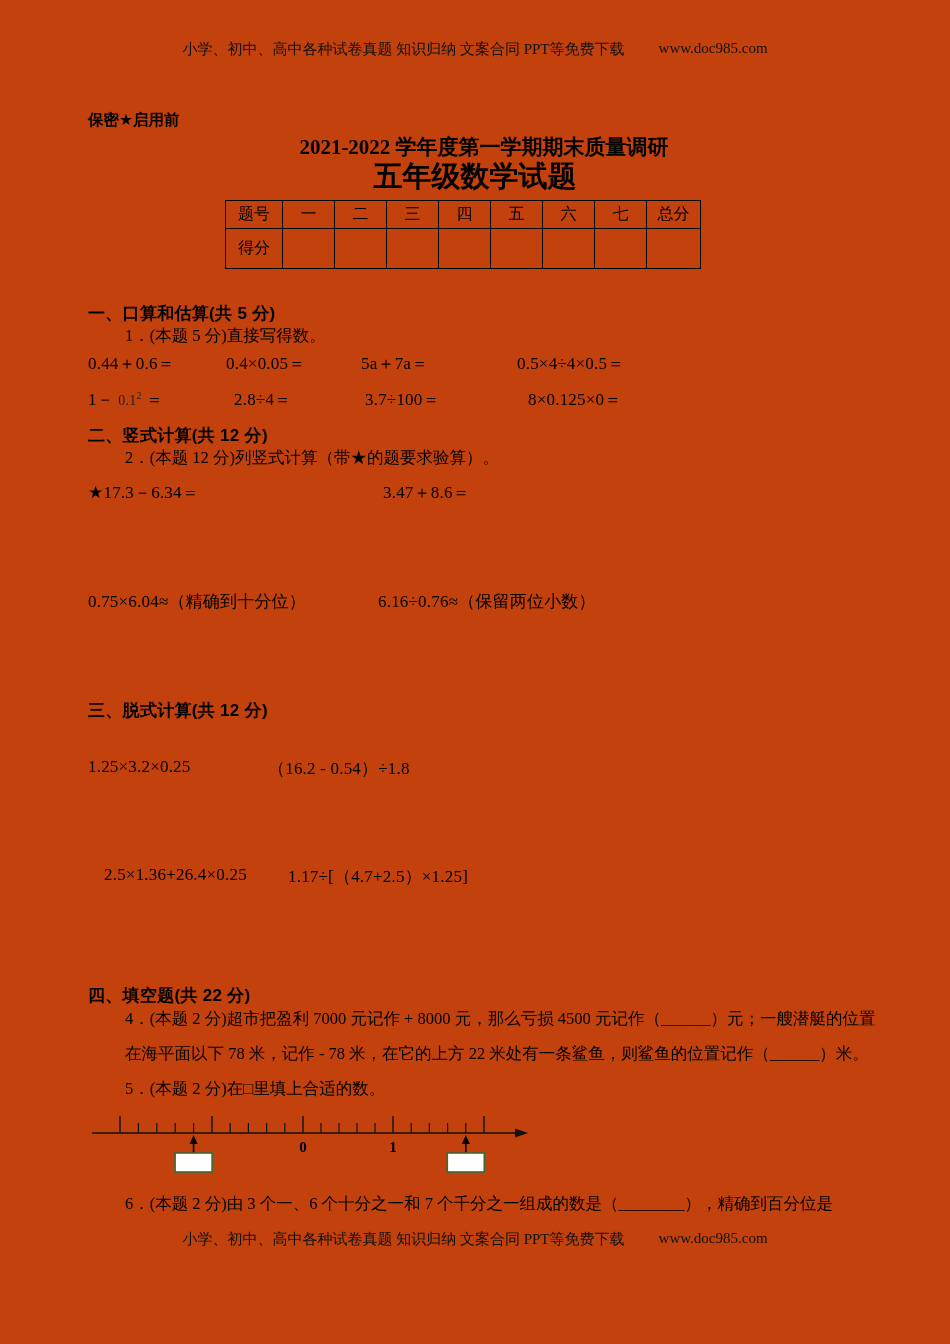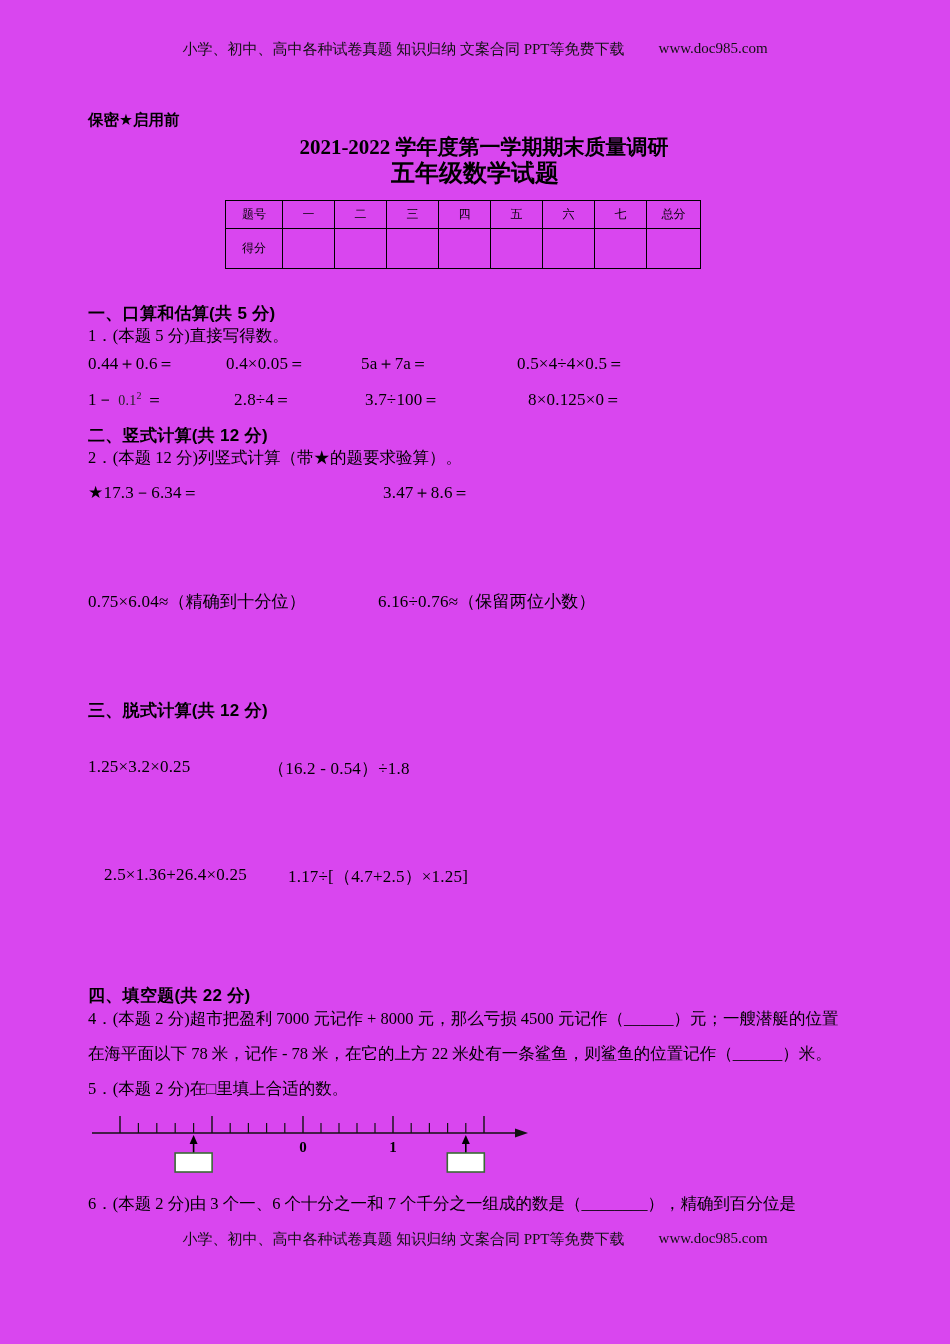--- a/index.html
+++ b/index.html
@@ -1,48 +1,48 @@
 <!DOCTYPE html>
 <html><head>
 <meta charset="utf-8">
 <style>
   html,body{margin:0;padding:0;background:#888;}
   .page{
     position:relative;
     width:950px;height:1344px;
     margin:0 auto;
-    background:#d946ef;
+    background:#c2410c;
     font-family:"Liberation Serif","DejaVu Serif",serif;
     color:#000;
     overflow:hidden;
   }
   .abs{position:absolute;white-space:nowrap;}
   .edge-line{
     position:absolute;left:0;width:100%;
     display:flex;justify-content:center;gap:34px;
     font-size:15px;color:#111;
   }
   .secrecy{font-weight:700;font-size:15.5px;font-family:"Liberation Sans","DejaVu Sans",sans-serif;}
   .title1{position:absolute;left:0;width:100%;text-align:center;font-size:21px;font-weight:700;}
-  .title2{position:absolute;left:0;width:100%;text-align:center;font-size:24px;font-weight:700;font-family:"Liberation Sans","DejaVu Sans",sans-serif;}
+  .title2{position:absolute;left:0;width:100%;text-align:center;font-size:29px;font-weight:700;font-family:"Liberation Sans","DejaVu Sans",sans-serif;}
   table.score{
     position:absolute;border-collapse:collapse;
-    font-size:12px;
+    font-size:16px;
   }
   table.score td{
     border:1.5px solid #000;text-align:center;vertical-align:middle;
     padding:0;
   }
   table.score tr.r1 td{height:27px;}
   table.score tr.r2 td{height:39px;}
   td.c-label{width:56px;}
   td.c-num{width:51px;}
   td.c-total{width:53px;}
   .sec-title{font-weight:700;font-size:17px;font-family:"Liberation Sans","DejaVu Sans",sans-serif;letter-spacing:.3px;}
-  .qtext{font-size:16.5px;}
+  .qtext{font-size:16.5px;margin-left:37px;}
   .expr{font-size:17px;letter-spacing:.2px;}
   .eq-sup{font-size:14px;color:#222;}
   .eq-sup sup{font-size:10px;line-height:0;}
   svg text{font-family:"Liberation Serif","DejaVu Serif",serif;}
 </style>
 </head>
 <body>
 
 <div class="page">
 

